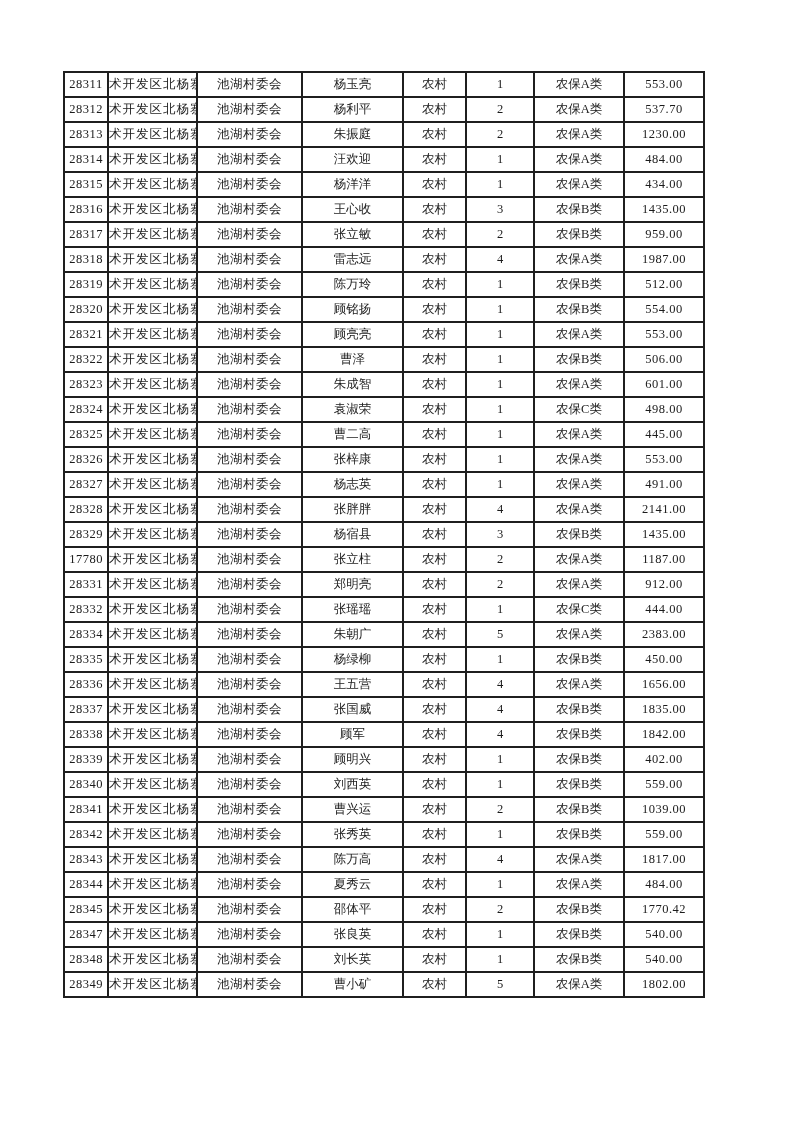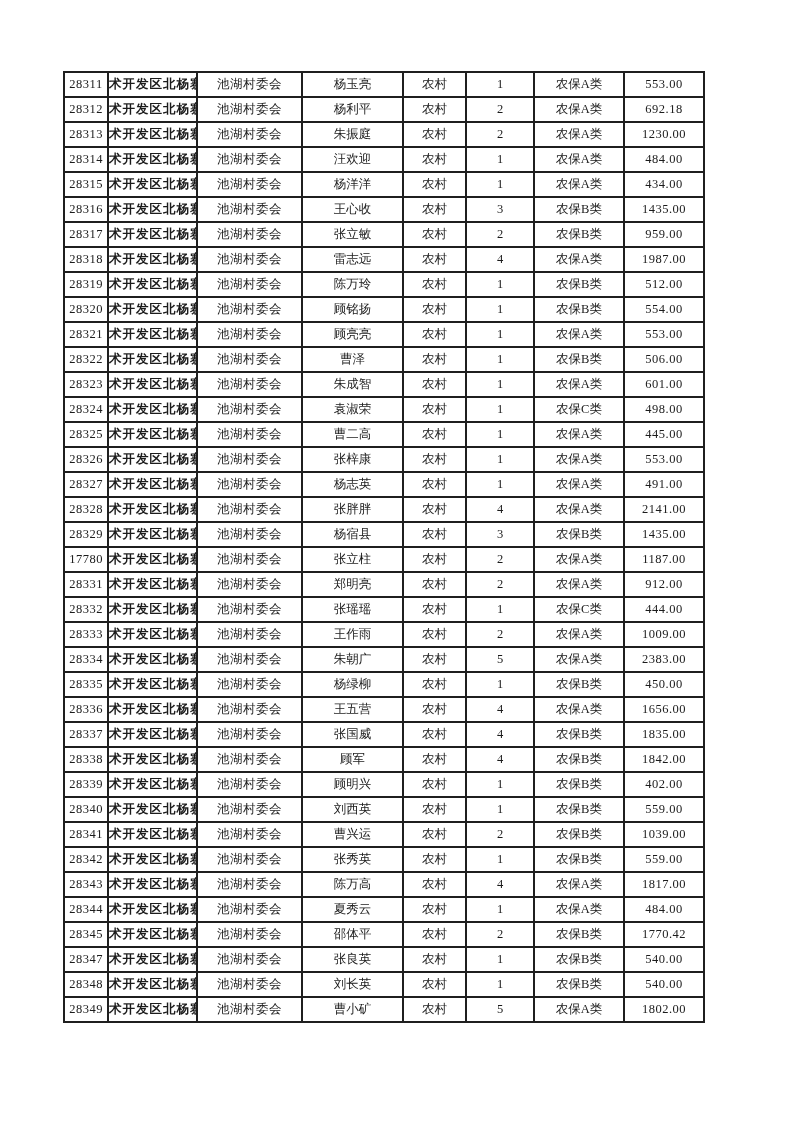--- a/index.html
+++ b/index.html
@@ -42,21 +42,20 @@
   }
   td.cell-id {
     text-align: right;
     padding-right: 4px;
     font-size: 12px;
     letter-spacing: 0.5px;
   }
   td.cell-district {
     font-size: 13px;
     letter-spacing: 1px;
-    font-weight: bold;
   }
   td.cell-village {
     letter-spacing: 0.5px;
   }
   td.cell-count {
     font-size: 12px;
   }
   td.cell-amount {
     font-size: 12px;
     letter-spacing: 0.5px;
@@ -89,21 +88,21 @@
           <td class="cell-amount">553.00</td>
         </tr>
         <tr>
           <td class="cell-id">28312</td>
           <td class="cell-district">术开发区北杨寨</td>
           <td class="cell-village">池湖村委会</td>
           <td class="cell-name">杨利平</td>
           <td class="cell-residence">农村</td>
           <td class="cell-count">2</td>
           <td class="cell-category">农保A类</td>
-          <td class="cell-amount">692.18</td>
+          <td class="cell-amount">537.70</td>
         </tr>
         <tr>
           <td class="cell-id">28313</td>
           <td class="cell-district">术开发区北杨寨</td>
           <td class="cell-village">池湖村委会</td>
           <td class="cell-name">朱振庭</td>
           <td class="cell-residence">农村</td>
           <td class="cell-count">2</td>
           <td class="cell-category">农保A类</td>
           <td class="cell-amount">1230.00</td>
@@ -290,30 +289,20 @@
         </tr>
         <tr>
           <td class="cell-id">28332</td>
           <td class="cell-district">术开发区北杨寨</td>
           <td class="cell-village">池湖村委会</td>
           <td class="cell-name">张瑶瑶</td>
           <td class="cell-residence">农村</td>
           <td class="cell-count">1</td>
           <td class="cell-category">农保C类</td>
           <td class="cell-amount">444.00</td>
-        </tr>
-        <tr>
-          <td class="cell-id">28333</td>
-          <td class="cell-district">术开发区北杨寨</td>
-          <td class="cell-village">池湖村委会</td>
-          <td class="cell-name">王作雨</td>
-          <td class="cell-residence">农村</td>
-          <td class="cell-count">2</td>
-          <td class="cell-category">农保A类</td>
-          <td class="cell-amount">1009.00</td>
         </tr>
         <tr>
           <td class="cell-id">28334</td>
           <td class="cell-district">术开发区北杨寨</td>
           <td class="cell-village">池湖村委会</td>
           <td class="cell-name">朱朝广</td>
           <td class="cell-residence">农村</td>
           <td class="cell-count">5</td>
           <td class="cell-category">农保A类</td>
           <td class="cell-amount">2383.00</td>

